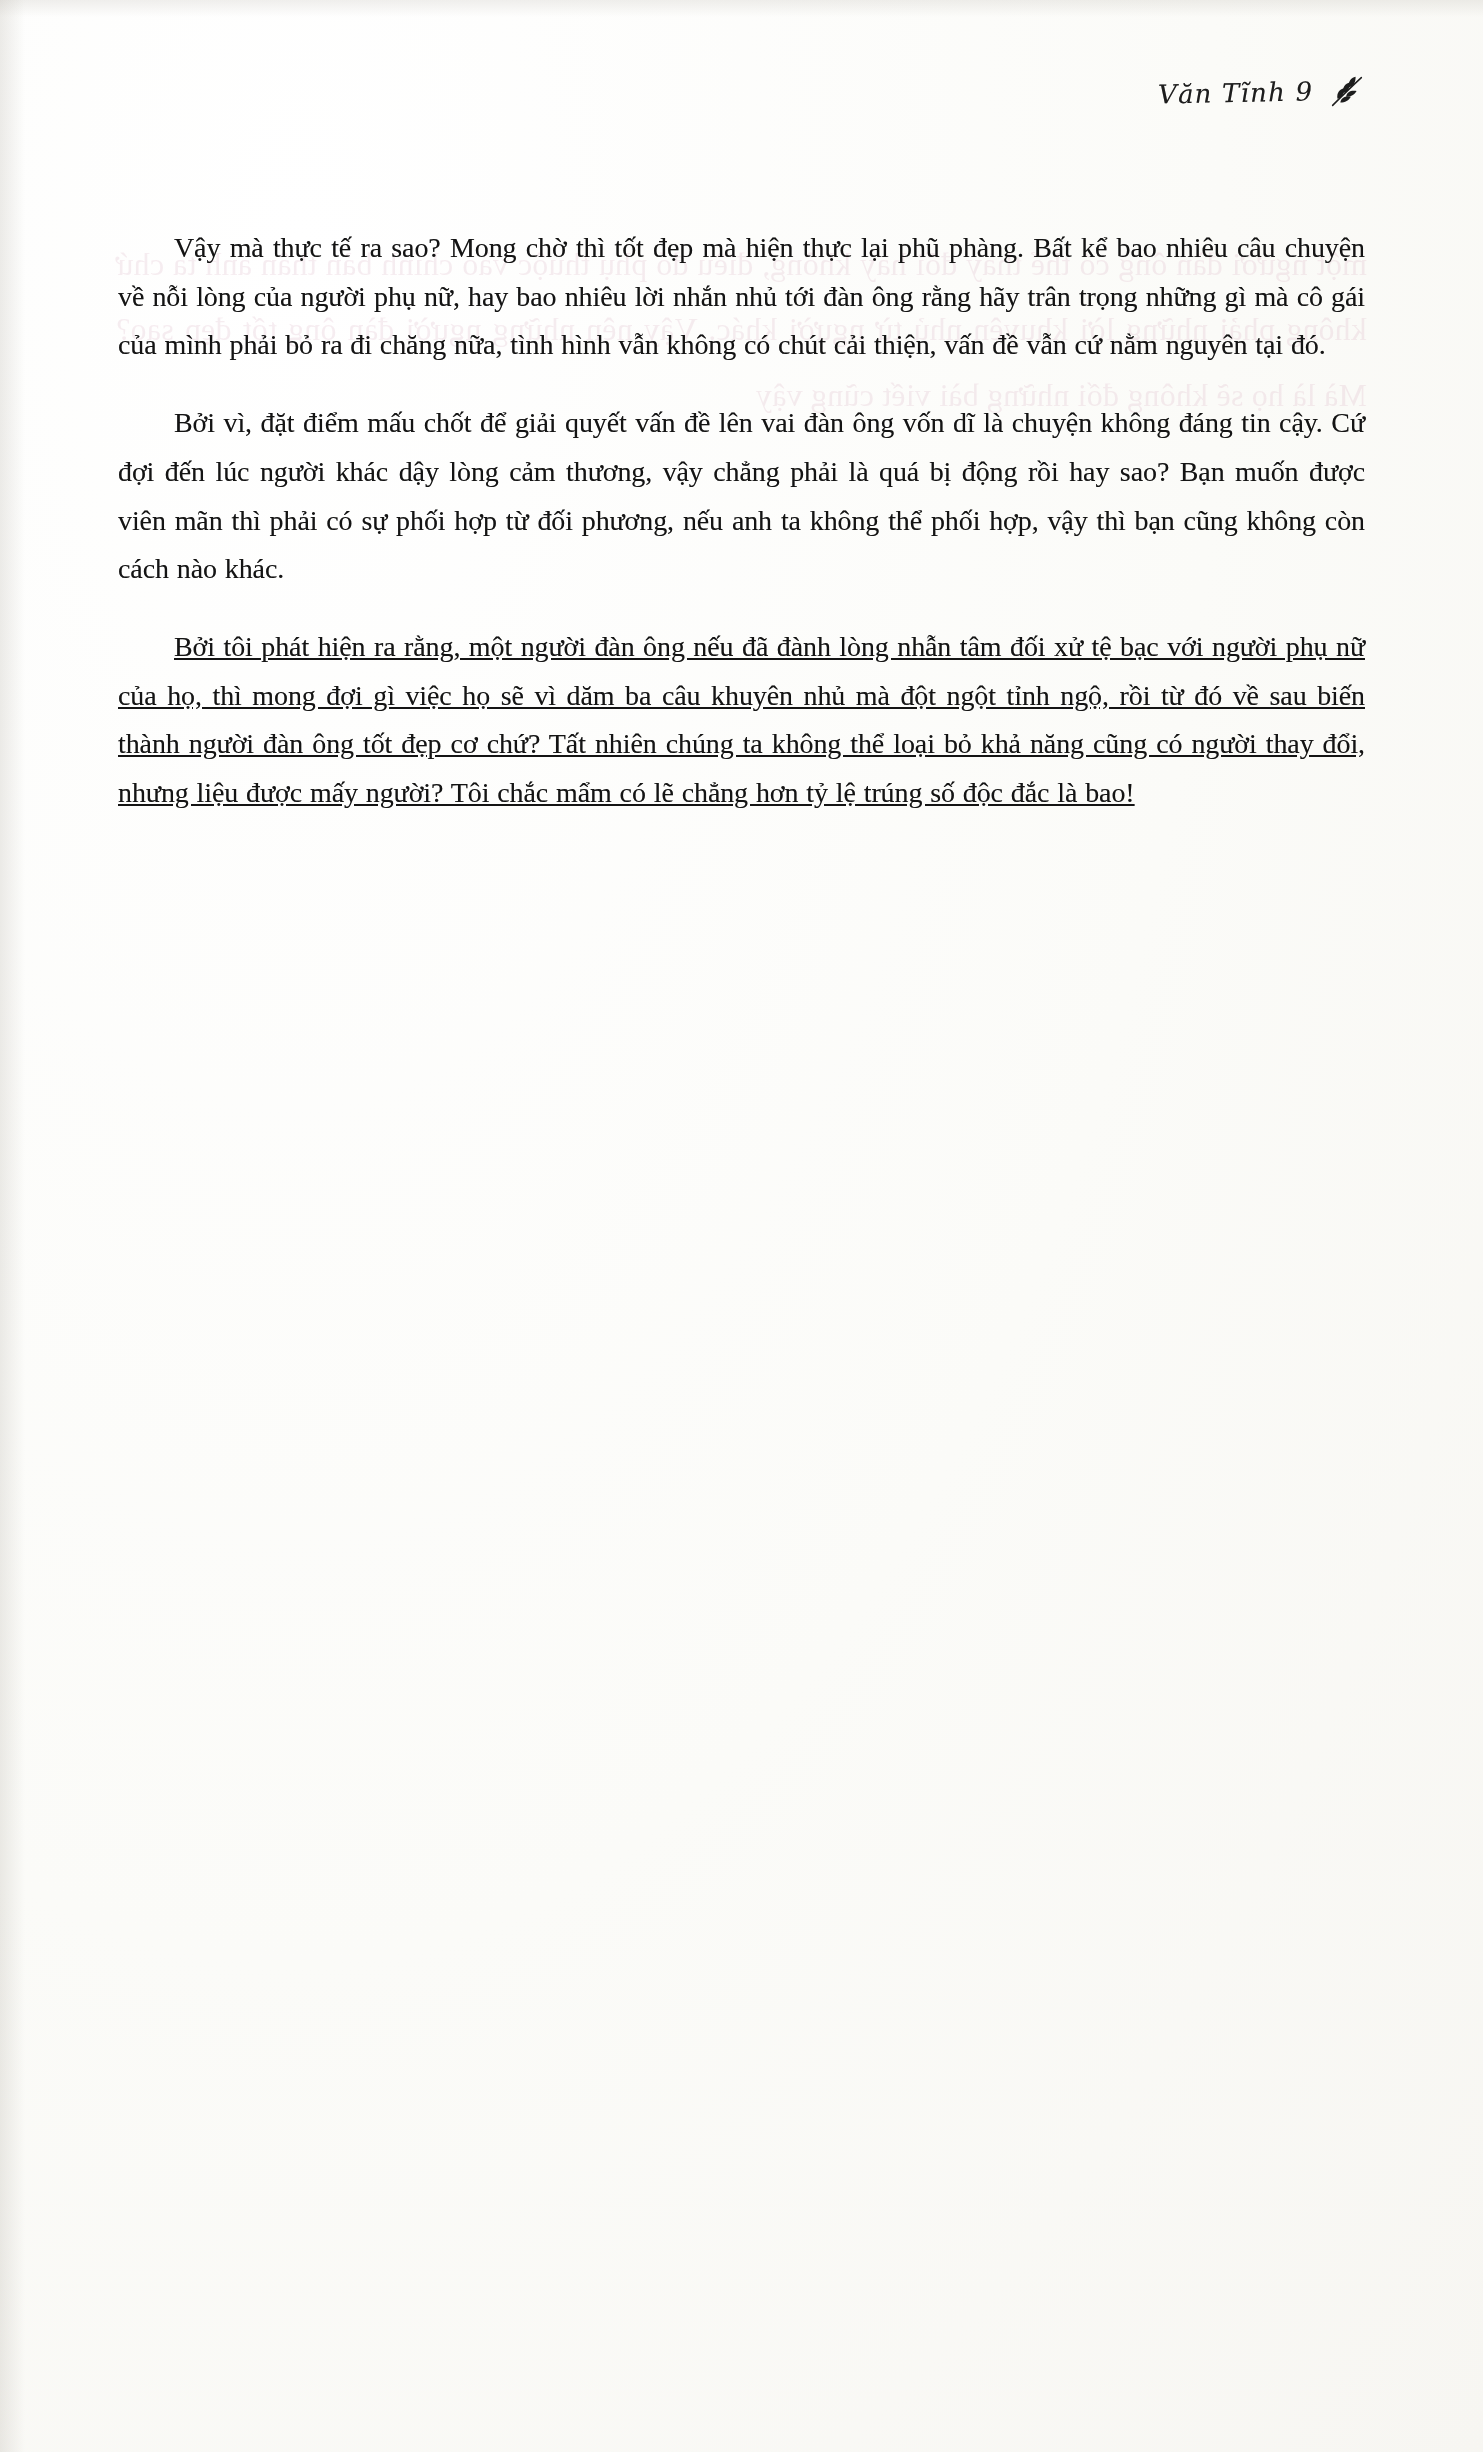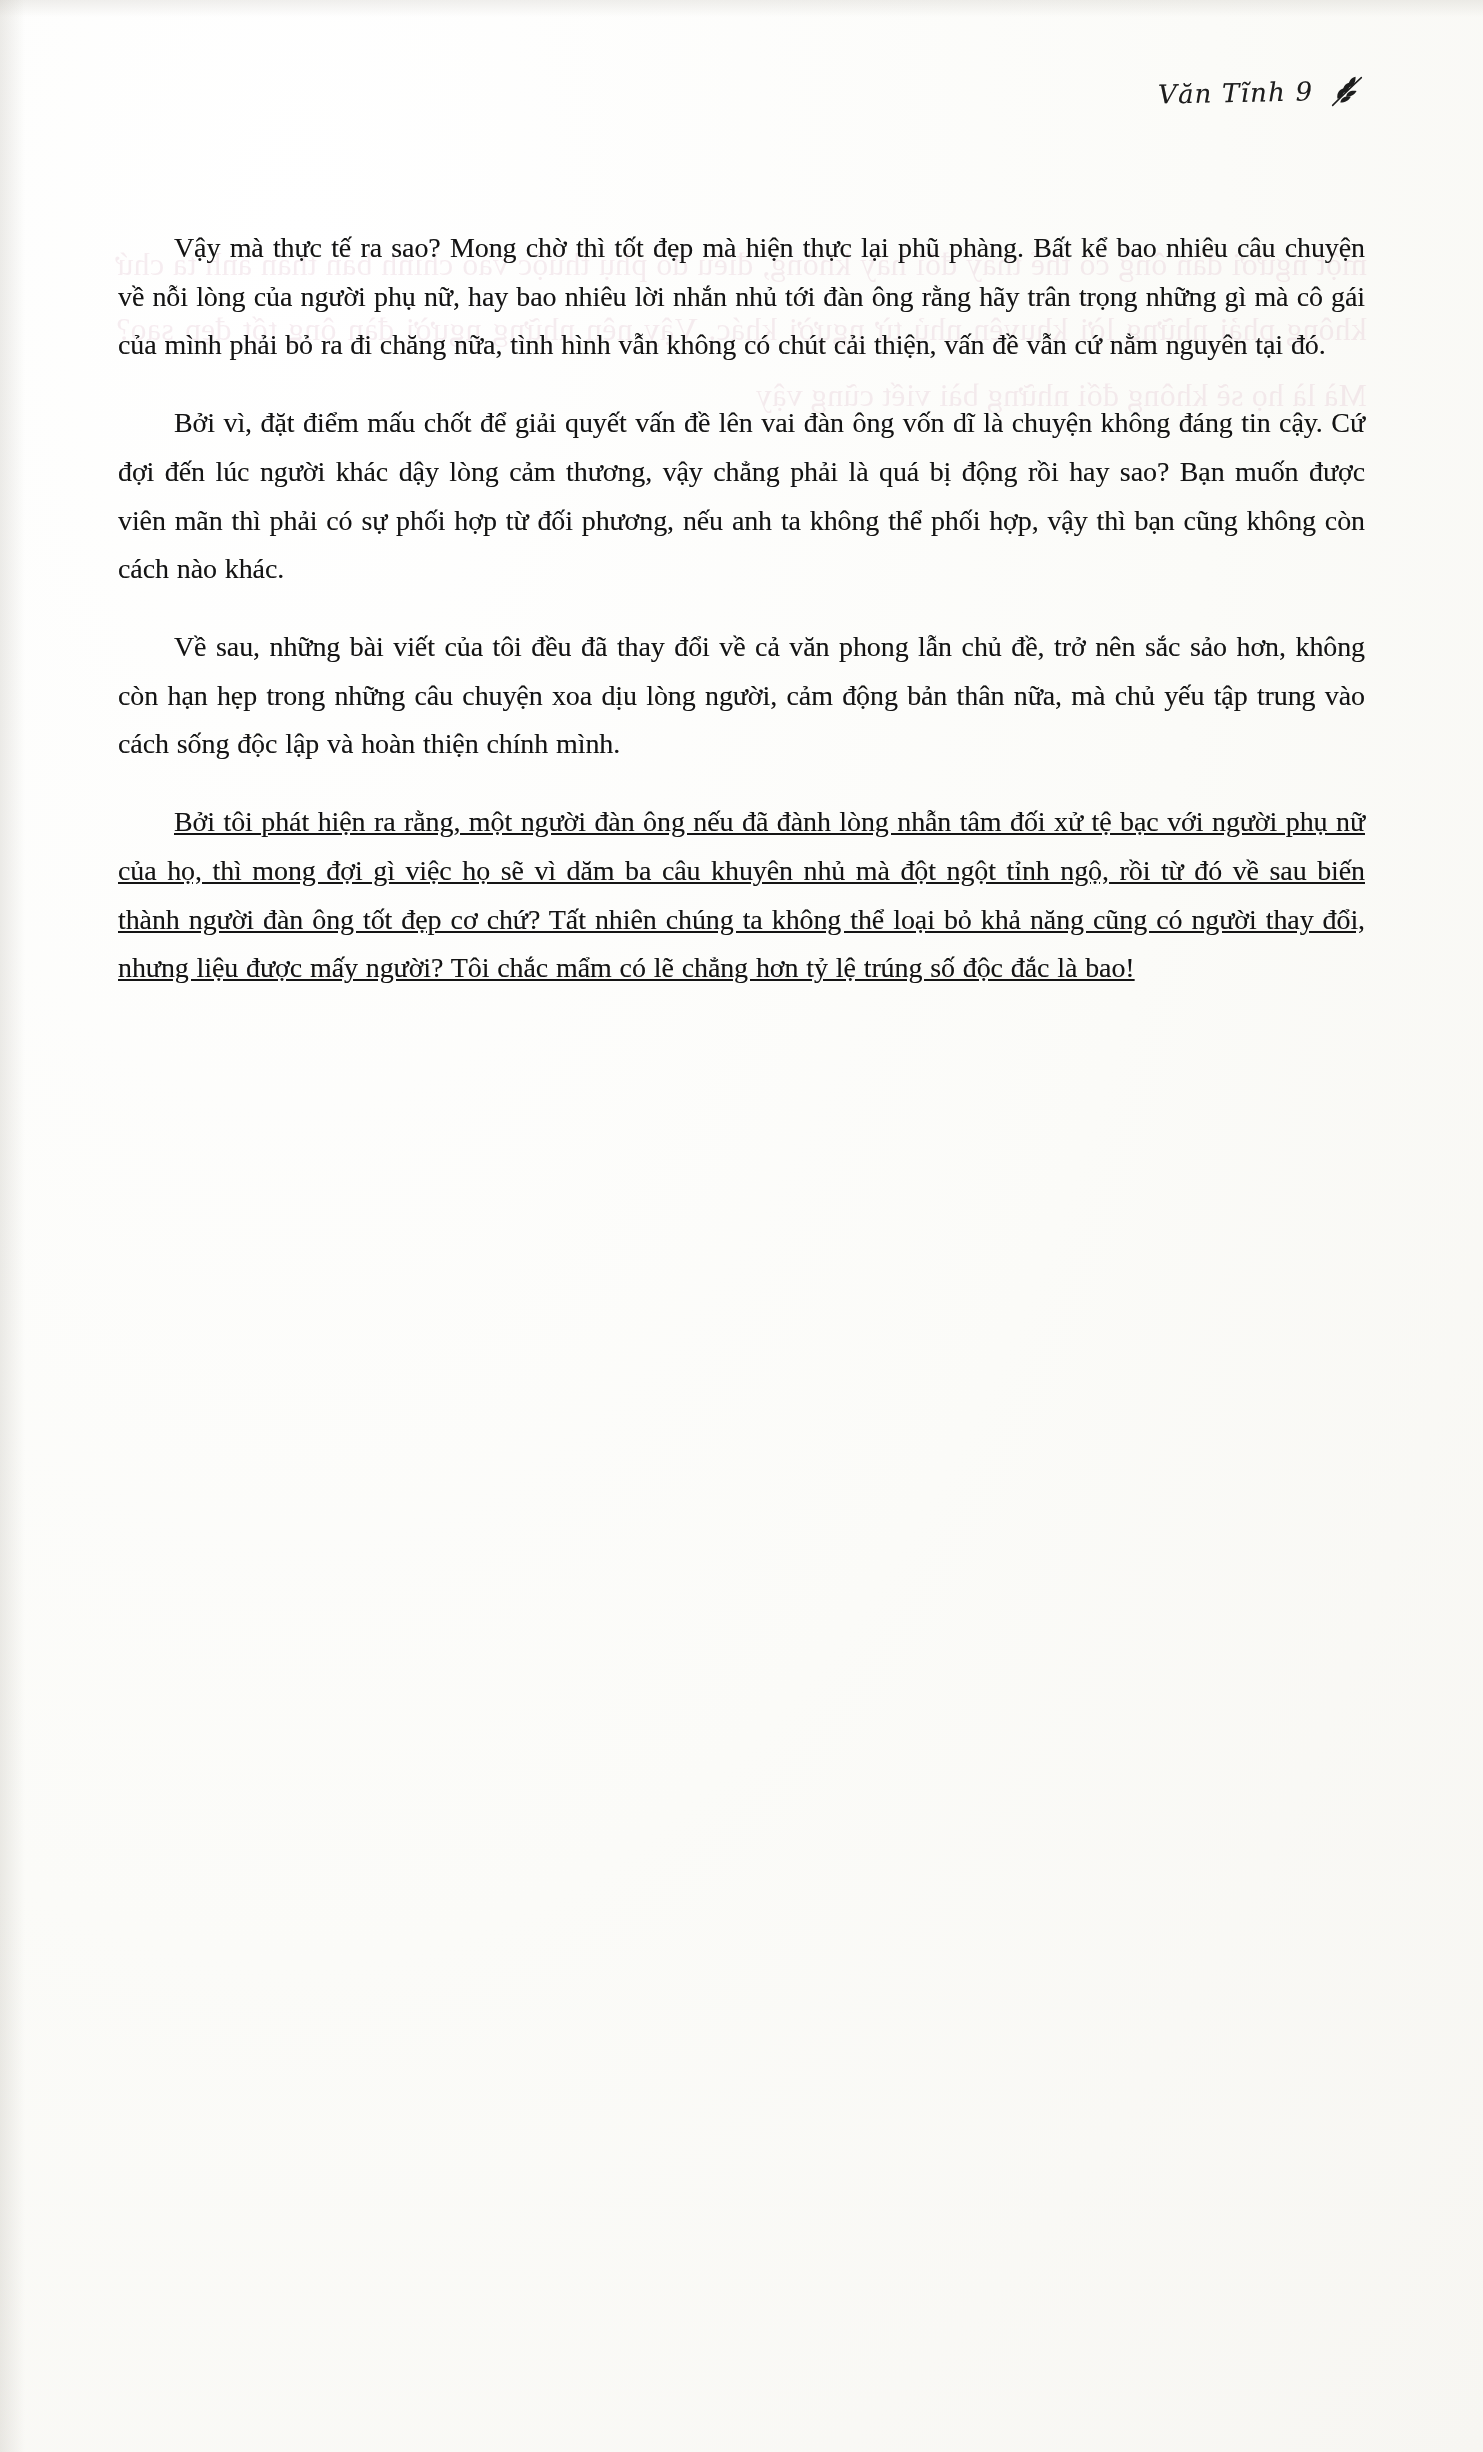--- a/index.html
+++ b/index.html
@@ -127,18 +127,17 @@
           <path d="M16 35 C 21 35, 25 33, 27 29 C 21 28, 17 30, 16 35 Z" fill="#1d1d1d" stroke="none"></path>
           <path d="M22 29 C 27 29, 31 27, 33 23 C 27 22, 23 24, 22 29 Z" fill="#1d1d1d" stroke="none"></path>
         </g>
       </svg>
     </div>
   </div>
 
   <div class="content">
     <p class="para">Vậy mà thực tế ra sao? Mong chờ thì tốt đẹp mà hiện thực lại phũ phàng. Bất kể bao nhiêu câu chuyện về nỗi lòng của người phụ nữ, hay bao nhiêu lời nhắn nhủ tới đàn ông rằng hãy trân trọng những gì mà cô gái của mình phải bỏ ra đi chăng nữa, tình hình vẫn không có chút cải thiện, vấn đề vẫn cứ nằm nguyên tại đó.</p>
     <p class="para">Bởi vì, đặt điểm mấu chốt để giải quyết vấn đề lên vai đàn ông vốn dĩ là chuyện không đáng tin cậy. Cứ đợi đến lúc người khác dậy lòng cảm thương, vậy chẳng phải là quá bị động rồi hay sao? Bạn muốn được viên mãn thì phải có sự phối hợp từ đối phương, nếu anh ta không thể phối hợp, vậy thì bạn cũng không còn cách nào khác.</p>
-    <p class="para">Về sau, những bài viết của tôi đều đã thay đổi về cả văn phong lẫn chủ đề, trở nên sắc sảo hơn, không còn hạn hẹp trong những câu chuyện xoa dịu lòng người, cảm động bản thân nữa, mà chủ yếu tập trung vào cách sống độc lập và hoàn thiện chính mình.</p>
     <p class="para">Bởi tôi phát hiện ra rằng, một người đàn ông nếu đã đành lòng nhẫn tâm đối xử tệ bạc với người phụ nữ của họ, thì mong đợi gì việc họ sẽ vì dăm ba câu khuyên nhủ mà đột ngột tỉnh ngộ, rồi từ đó về sau biến thành người đàn ông tốt đẹp cơ chứ? Tất nhiên chúng ta không thể loại bỏ khả năng cũng có người thay đổi, nhưng liệu được mấy người? Tôi chắc mẩm có lẽ chẳng hơn tỷ lệ trúng số độc đắc là bao!</p>
   </div>
 
 </div>
 
 
 </body></html>

